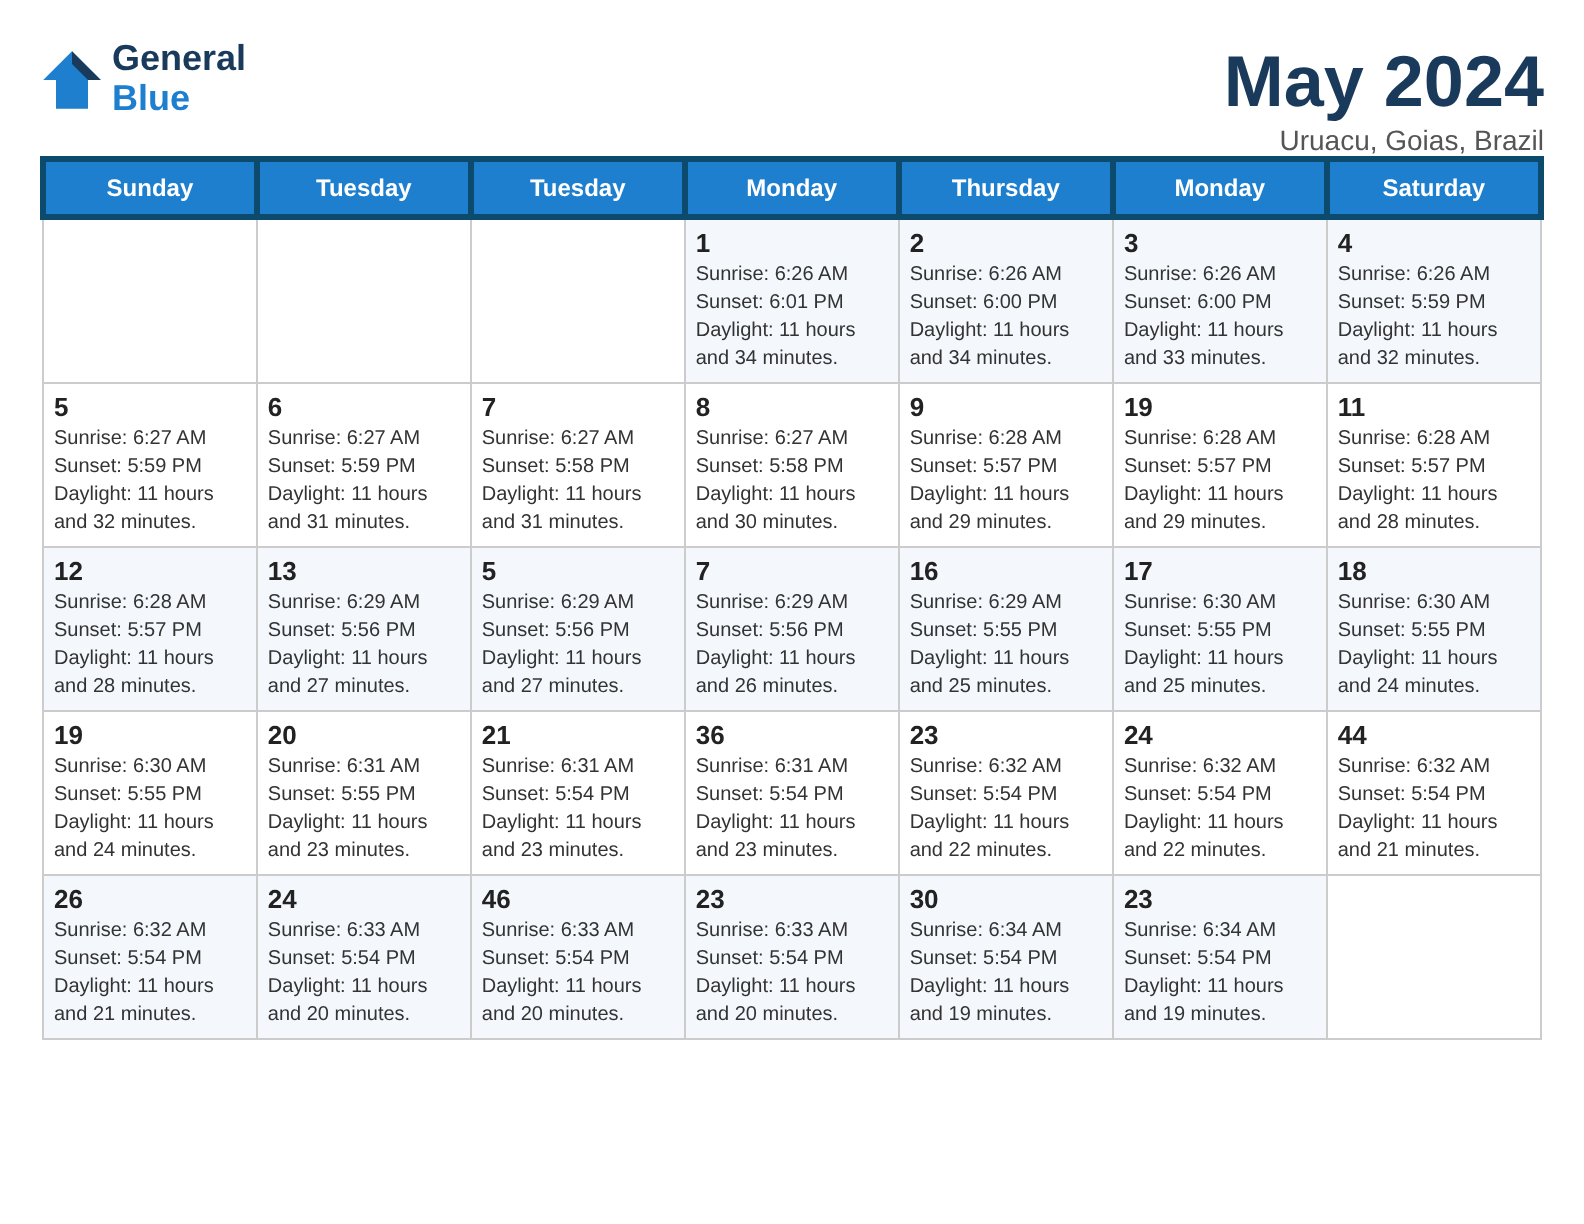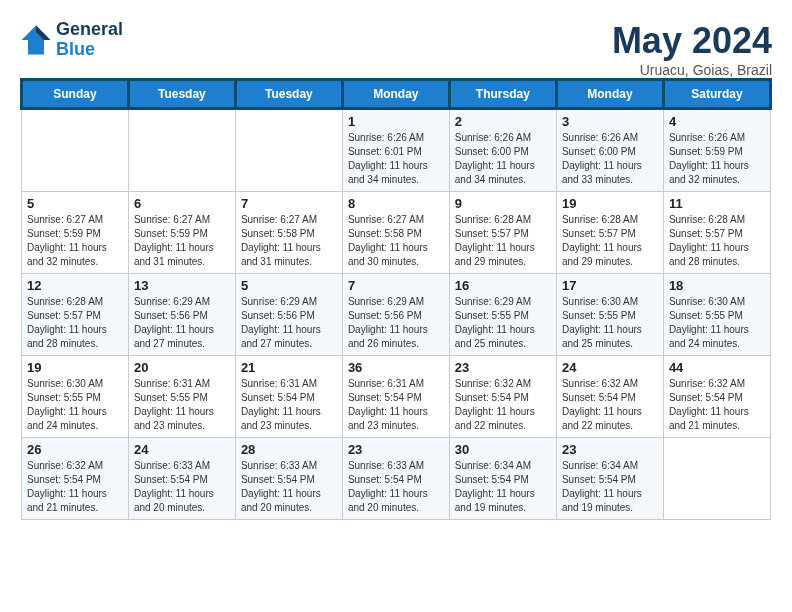--- a/index.html
+++ b/index.html
@@ -289,21 +289,21 @@
 Sunset: 5:54 PM
 Daylight: 11 hours and 21 minutes.</div>
         </td>
         <td>
           <span class="day-num">24</span>
           <div class="day-info" style="white-space: pre-line;">Sunrise: 6:33 AM
 Sunset: 5:54 PM
 Daylight: 11 hours and 20 minutes.</div>
         </td>
         <td>
-          <span class="day-num">28</span>
+          <span class="day-num">46</span>
           <div class="day-info" style="white-space: pre-line;">Sunrise: 6:33 AM
 Sunset: 5:54 PM
 Daylight: 11 hours and 20 minutes.</div>
         </td>
         <td>
           <span class="day-num">23</span>
           <div class="day-info" style="white-space: pre-line;">Sunrise: 6:33 AM
 Sunset: 5:54 PM
 Daylight: 11 hours and 20 minutes.</div>
         </td>

